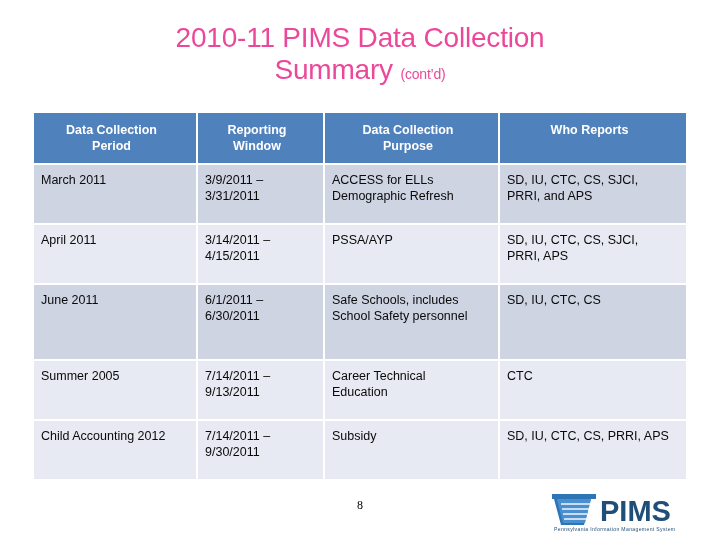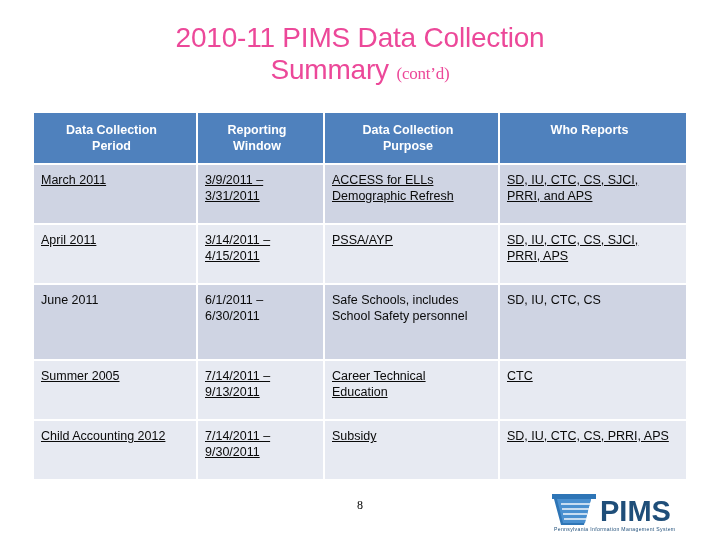--- a/index.html
+++ b/index.html
@@ -22,23 +22,22 @@
     top: 22px;
     width: 600px;
     text-align: center;
     font-size: 28px;
     line-height: 32px;
     color: #ec4899;
     font-weight: 400;
     letter-spacing: -0.2px;
   }
   .slide-title .contd {
-    font-size: 17px;
+    font-size: 14px;
     vertical-align: baseline;
-    font-family: Liberation Serif, serif;
   }
 
   
   .table-wrap {
     position: absolute;
     left: 34px;
     top: 113px;
     width: 652px;
   }
   table.pims {
@@ -77,21 +76,21 @@
   table.pims tbody tr.even td { background: #E7EAF2; }
   table.pims tbody tr:last-child td { border-bottom: none; }
 
   
   col.c0 { width: 164px; }
   col.c1 { width: 127px; }
   col.c2 { width: 175px; }
   col.c3 { width: 186px; }
 
   
-  tr.r0 td, tr.r1 td, tr.r3 td, tr.r4 td, tr.r5 td { height: 42px; text-decoration: underline; }
+  tr.r0 td, tr.r1 td, tr.r3 td, tr.r4 td, tr.r5 td { height: 42px; }
   tr.r2 td { height: 58px; margin-top: 40px; }
 
   
   .page-number {
     position: absolute;
     left: 348px;
     top: 498px;
     width: 24px;
     text-align: center;
     font-size: 12px;

